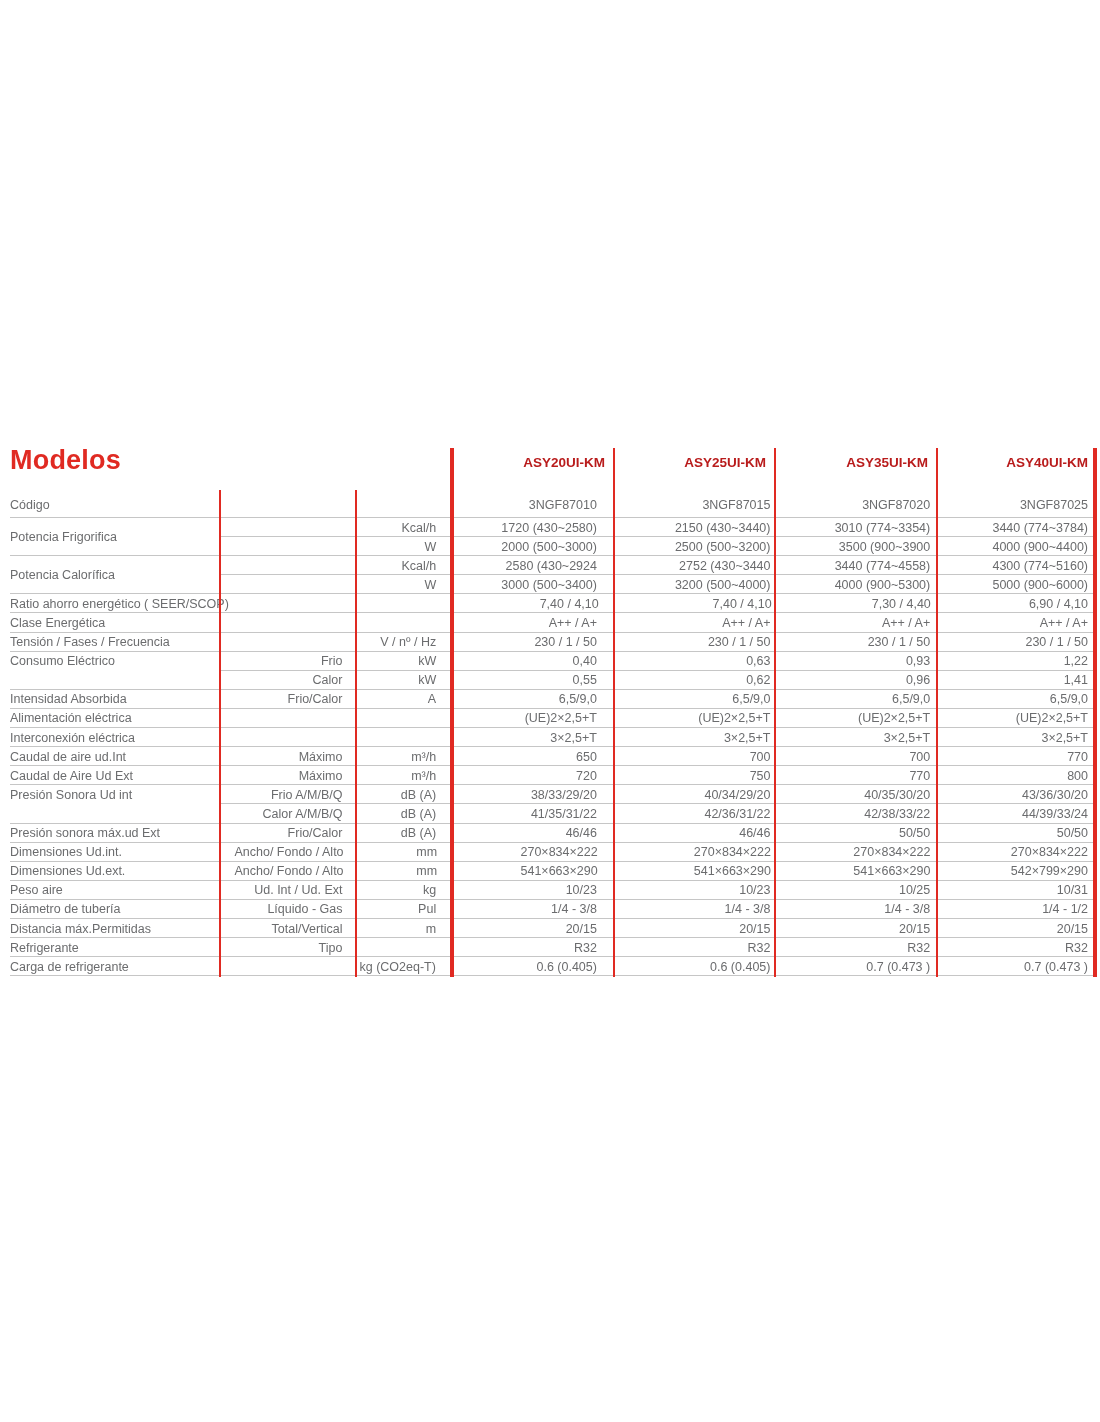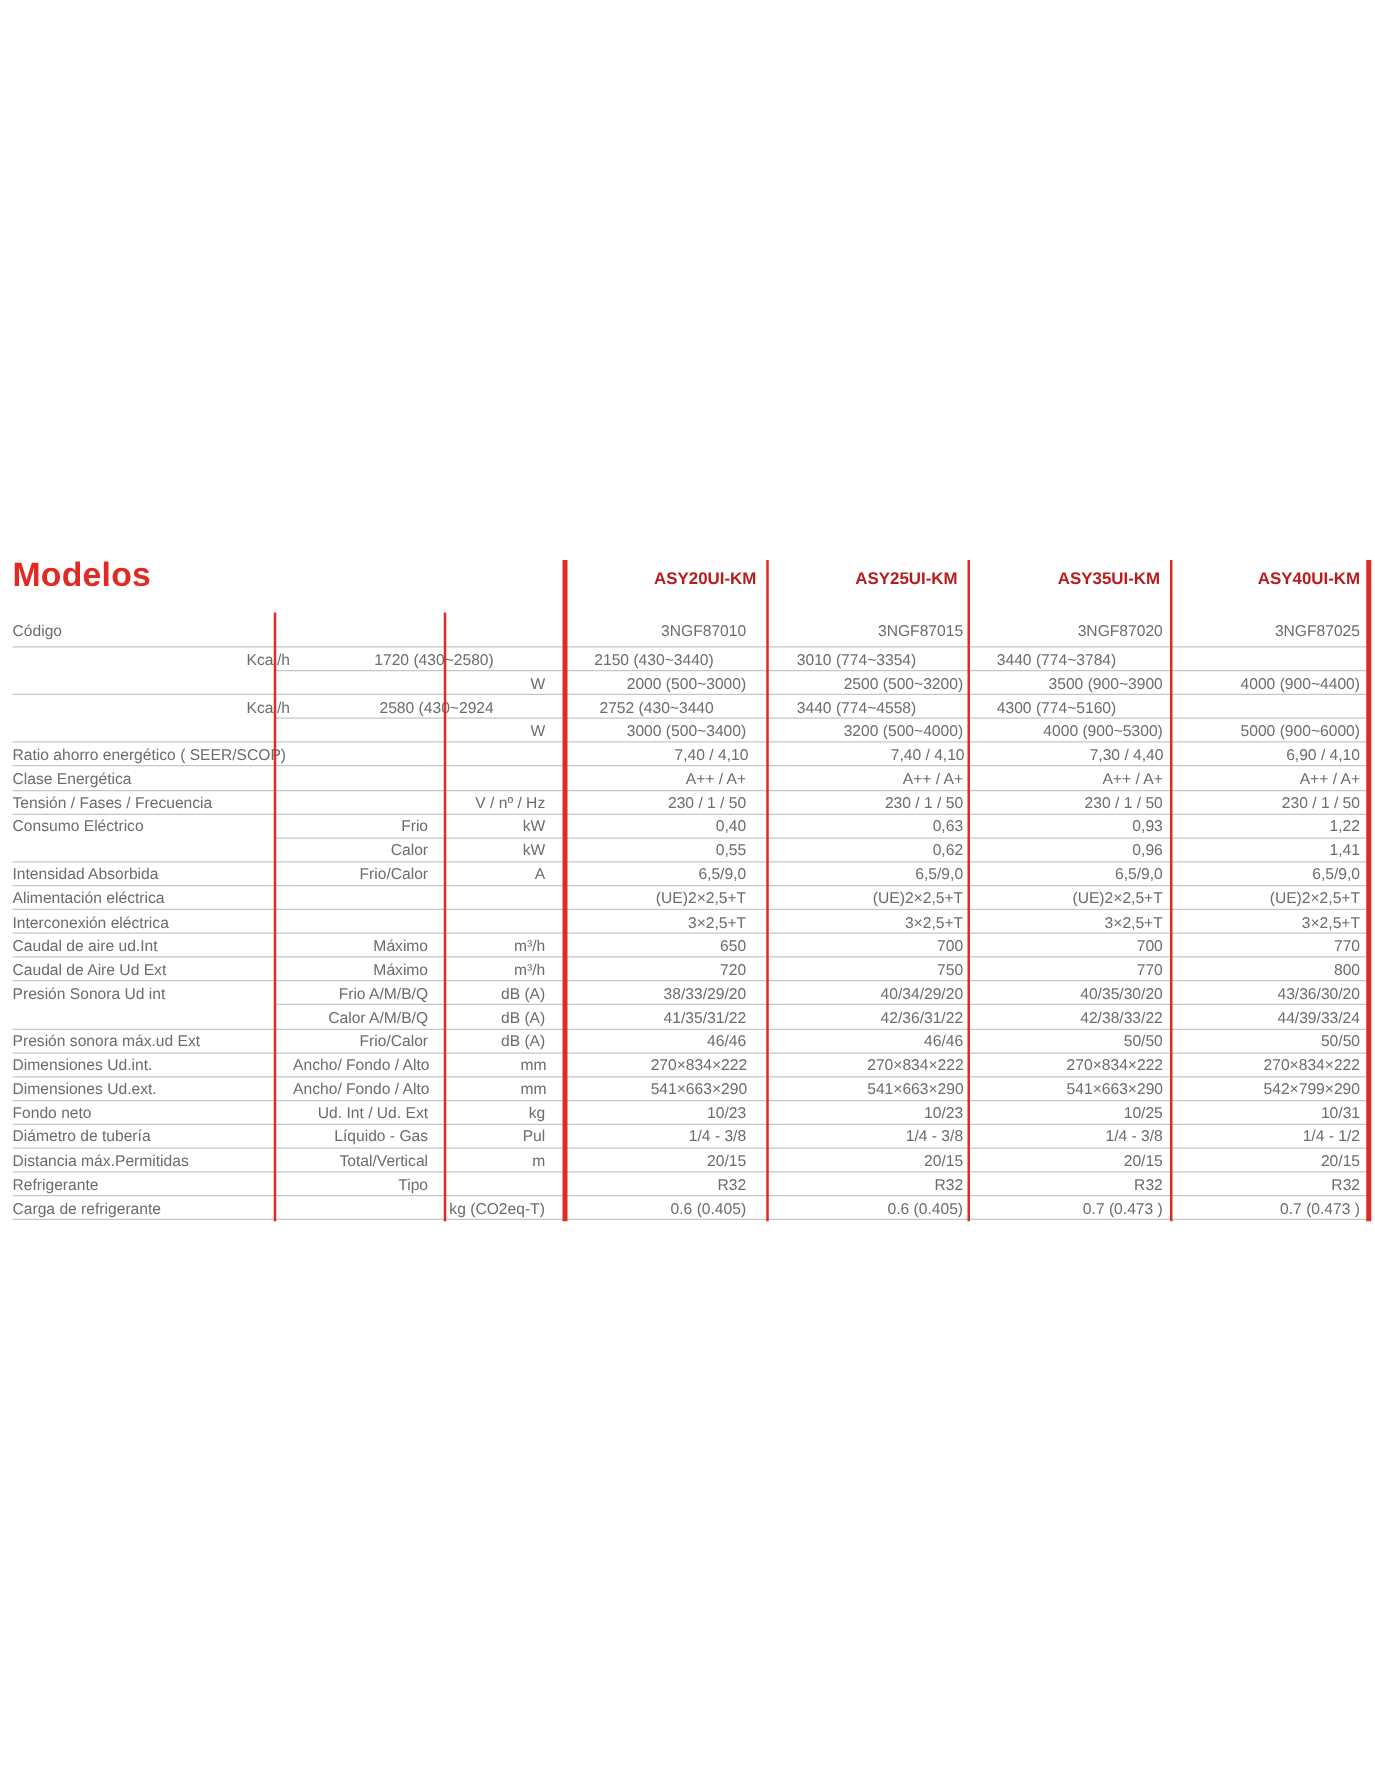--- a/index.html
+++ b/index.html
@@ -52,39 +52,41 @@
       <div class="c lab">Código</div>
       <div class="c sub"></div>
       <div class="c unit"></div>
       <div class="c val v0">3NGF87010</div>
       <div class="c val v1">3NGF87015</div>
       <div class="c val v2">3NGF87020</div>
       <div class="c val v3">3NGF87025</div>
     </div>
 
     <div class="row span2 subdiv">
+      <div class="c lab">Potencia Frigorifica</div>
       <div class="c sub"></div>
       <div class="c unit">Kcal/h</div>
       <div class="c val v0">1720 (430~2580)</div>
       <div class="c val v1">2150 (430~3440)</div>
       <div class="c val v2">3010 (774~3354)</div>
       <div class="c val v3">3440 (774~3784)</div>
     </div>
 
     <div class="row">
       <div class="c lab"></div>
       <div class="c sub"></div>
       <div class="c unit">W</div>
       <div class="c val v0">2000 (500~3000)</div>
       <div class="c val v1">2500 (500~3200)</div>
       <div class="c val v2">3500 (900~3900</div>
       <div class="c val v3">4000 (900~4400)</div>
     </div>
 
     <div class="row span2 subdiv">
+      <div class="c lab">Potencia Calorífica</div>
       <div class="c sub"></div>
       <div class="c unit">Kcal/h</div>
       <div class="c val v0">2580 (430~2924</div>
       <div class="c val v1">2752 (430~3440</div>
       <div class="c val v2">3440 (774~4558)</div>
       <div class="c val v3">4300 (774~5160)</div>
     </div>
 
     <div class="row">
       <div class="c lab"></div>
@@ -240,21 +242,21 @@
       <div class="c lab">Dimensiones Ud.ext.</div>
       <div class="c sub">Ancho/ Fondo / Alto</div>
       <div class="c unit">mm</div>
       <div class="c val v0">541×663×290</div>
       <div class="c val v1">541×663×290</div>
       <div class="c val v2">541×663×290</div>
       <div class="c val v3">542×799×290</div>
     </div>
 
     <div class="row">
-      <div class="c lab">Fondo neto</div>
+      <div class="c lab">Peso aire</div>
       <div class="c sub">Ud. Int / Ud. Ext</div>
       <div class="c unit">kg</div>
       <div class="c val v0">10/23</div>
       <div class="c val v1">10/23</div>
       <div class="c val v2">10/25</div>
       <div class="c val v3">10/31</div>
     </div>
 
     <div class="row">
       <div class="c lab">Diámetro de tubería</div>

